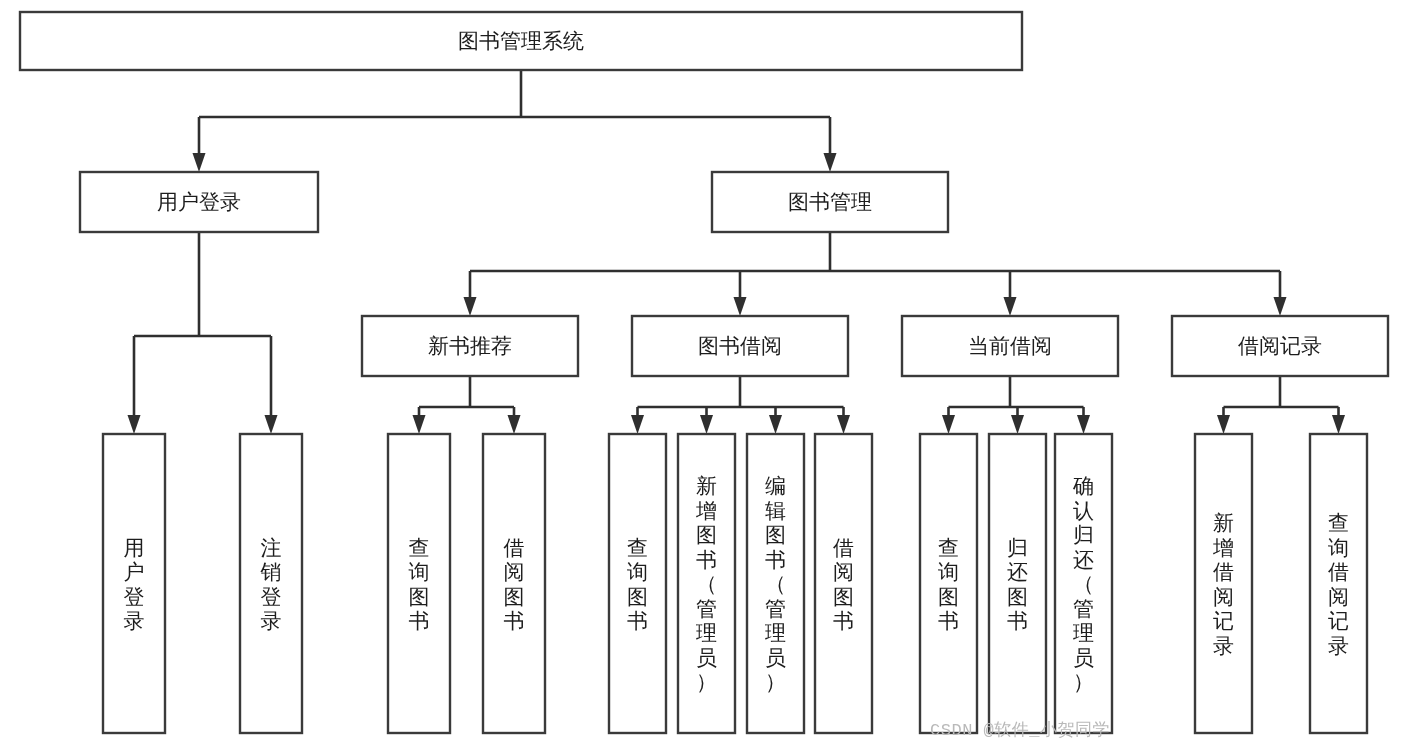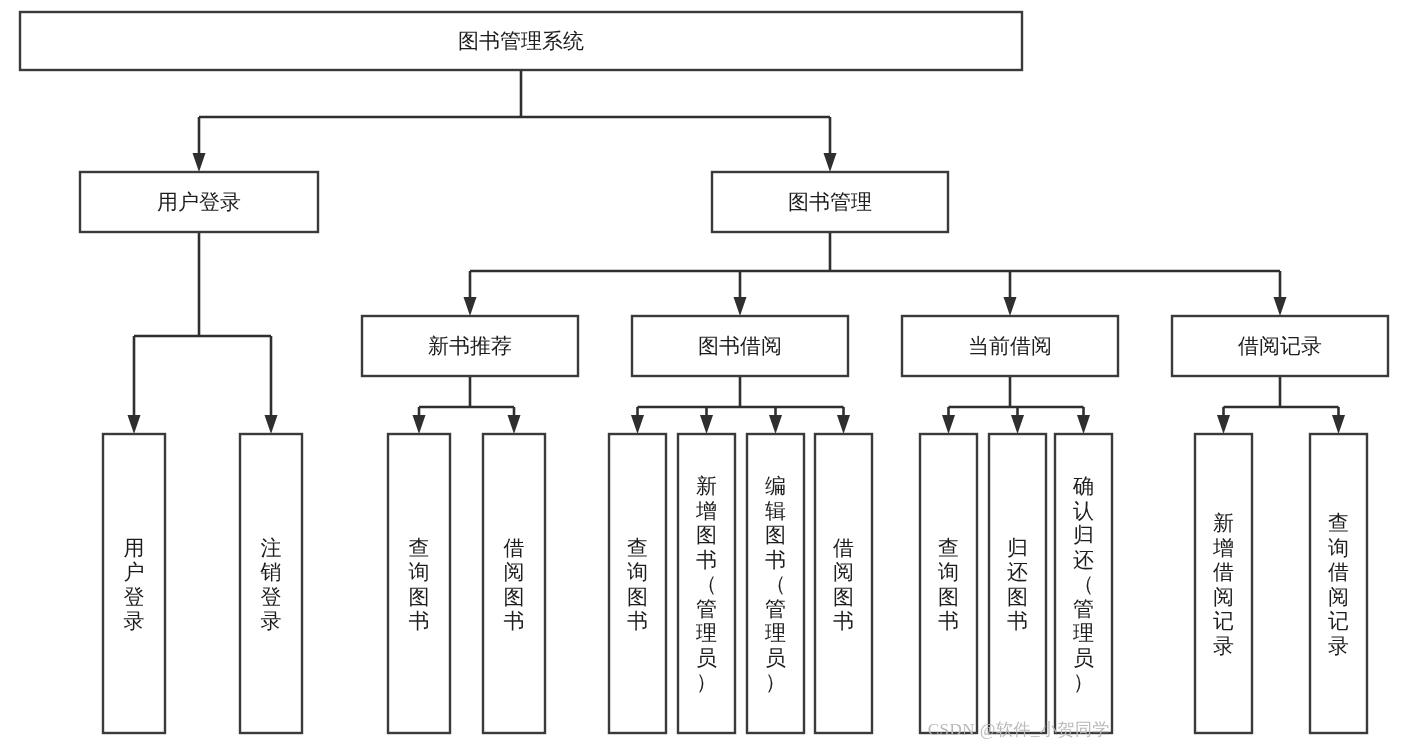--- a/index.html
+++ b/index.html
@@ -50,21 +50,21 @@
   .node-label-v {
     font-family: "Liberation Sans", "DejaVu Sans", sans-serif;
     font-size: 21px;
     fill: #1d1d1d;
     text-anchor: middle;
   }
   .watermark-text {
     position: absolute;
     right: 8px;
     bottom: 6px;
-    font-family: Liberation Serif, serif;
+    font-family: Liberation Mono, monospace;
     font-size: 17px;
     color: #b9b9b9;
     white-space: nowrap;
     letter-spacing: 0.5px;
     user-select: none;
   }
 </style>
 </head>
 <body>
 

